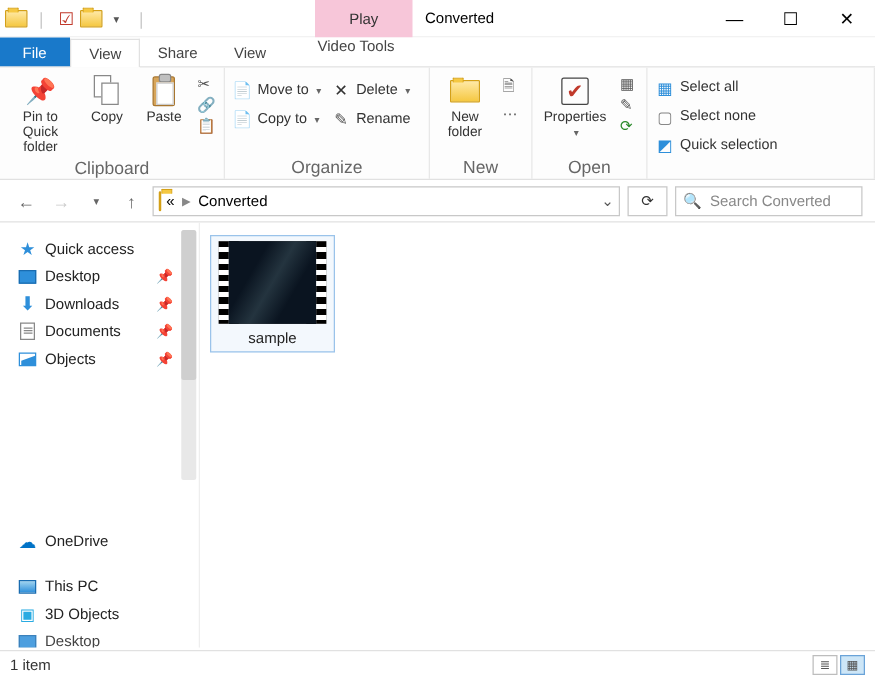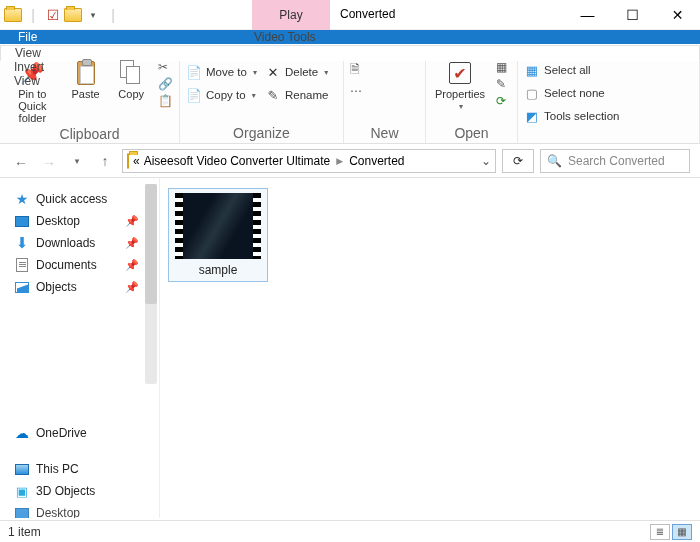--- a/index.html
+++ b/index.html
@@ -10,21 +10,21 @@
 .qat { display: flex; align-items: center; gap: 2px; padding: 0 4px; }
 .qat-icon { width: 18px; height: 18px; display: flex; align-items: center; justify-content: center; font-size: 14px; }
 .folder-mini { width: 18px; height: 14px; background: linear-gradient(#ffe9a6,#f5c842); border: 1px solid #d4a017; border-radius: 1px; position: relative; }
 .folder-mini::before { content:""; position:absolute; top:-3px; left:1px; width:7px; height:3px; background:#f5c842; border:1px solid #d4a017; border-bottom:none; border-radius:1px 1px 0 0; }
 .contextual-tab { position: absolute; left: 252px; top: 0; width: 78px; height: 30px; background: #f7c6d9; display: flex; align-items: center; justify-content: center; font-size: 12px; color: #333; }
 .title-text { position: absolute; left: 340px; top: 7px; font-size: 12px; }
 .win-controls { position: absolute; right: 0; top: 0; display: flex; height: 30px; }
 .win-btn { width: 45px; height: 30px; display: flex; align-items: center; justify-content: center; font-size: 14px; font-family: "Segoe MDL2 Assets","Segoe UI Symbol",sans-serif; }
 
 
-.menutabs { height: 24px; display: flex; align-items: stretch; background: #fff; border-bottom: 1px solid #e1e1e1; position: relative; flex-direction: column; }
+.menutabs { height: 24px; display: flex; align-items: stretch; background: #fff; border-bottom: 1px solid #e1e1e1; position: relative; }
 .menutab { padding: 0 14px; display: flex; align-items: center; font-size: 12px; color: #444; border-right: 1px solid transparent; }
 .menutab.file { background: #1979ca; color: #fff; padding: 0 18px; }
 .menutab.active { background: #fff; border: 1px solid #e1e1e1; border-bottom: 1px solid #fff; position: relative; top: 1px; }
 .menutab.videotools { position: absolute; left: 240px; }
 .ribbon-help { position: absolute; right: 0; top: 30px; height: 24px; display: flex; align-items: center; gap: 4px; padding-right: 8px; font-size: 12px; }
 .help-caret { color: #555; }
 .help-q { width: 16px; height: 16px; border-radius: 50%; background: #0173c7; color: #fff; display: flex; align-items: center; justify-content: center; font-size: 11px; font-weight: bold; }
 
 
 .ribbon { height: 90px; display: flex; background: #fdfdfd; border-bottom: 1px solid #e1e1e1; }
@@ -121,48 +121,48 @@
 </div>
 
 <div class="ribbon-help">
   <span class="help-caret">⌃</span>
   <span class="help-q">?</span>
 </div>
 
 <div class="menutabs">
   <div class="menutab file">File</div>
   <div class="menutab active">View</div>
-  <div class="menutab">Invert</div>
+  <div class="menutab">Share</div>
   <div class="menutab">View</div>
   <div class="menutab videotools">Video Tools</div>
 </div>
 
 <div class="ribbon">
 
   <div class="group" style="width:180px">
     <div class="group-body">
       <div class="rb-bigbtn">
         <span class="ico pin-ico">📌</span>
         <span>Pin to Quick folder</span>
-      </div>
-      <div class="rb-bigbtn" style="width:40px">
-        <span class="ico">
-            <span class="paste-board"></span>
-          </span>
-        <span>Paste</span>
       </div>
       <div class="rb-bigbtn" style="width:40px">
         <span class="ico">
             <span class="copy-ico">
               <span class="copy-sheet s1"></span>
               <span class="copy-sheet s2"></span>
             </span>
           </span>
         <span>Copy</span>
       </div>
+      <div class="rb-bigbtn" style="width:40px">
+        <span class="ico">
+            <span class="paste-board"></span>
+          </span>
+        <span>Paste</span>
+      </div>
       <div class="rb-col" style="padding-top:2px">
         <span class="mico" style="color:#555">✂</span>
         <span class="mico" style="color:#555">🔗</span>
         <span class="mico" style="color:#555">📋</span>
       </div>
     </div>
     <div class="group-label">Clipboard</div>
   </div>
 
   <div class="group" style="width:164px">
@@ -189,20 +189,26 @@
             <span class="mico" style="color:#555">✎</span>
             <span>Rename</span>
           </div>
       </div>
     </div>
     <div class="group-label">Organize</div>
   </div>
 
   <div class="group" style="width:82px">
     <div class="group-body">
+      <div class="rb-bigbtn" style="width:44px">
+        <span class="ico">
+            <span class="folder-mini" style="width:24px;height:18px"></span>
+          </span>
+        <span>New folder</span>
+      </div>
       <div class="rb-col" style="padding-top:2px">
         <span class="mico" style="color:#555">🗎</span>
         <span class="mico" style="color:#555">⋯</span>
       </div>
     </div>
     <div class="group-label">New</div>
   </div>
 
   <div class="group" style="width:92px">
     <div class="group-body">
@@ -228,36 +234,35 @@
         <div class="rb-item">
             <span class="mico" style="color:#2e8fda">▦</span>
             <span>Select all</span>
           </div>
         <div class="rb-item">
             <span class="mico" style="color:#888">▢</span>
             <span>Select none</span>
           </div>
         <div class="rb-item">
             <span class="mico" style="color:#2e8fda">◩</span>
-            <span>Tools selection</span>
+            <span>Quick selection</span>
           </div>
       </div>
     </div>
   </div>
 </div>
 
 <div class="navbar">
   <div class="nav-arrow">←</div>
   <div class="nav-arrow" style="color:#ccc">→</div>
   <div class="nav-arrow" style="font-size:9px">▾</div>
   <div class="nav-arrow">↑</div>
   <div class="addr">
     <span><span class="folder-mini"></span></span>
     <span>«</span>
-    <span>Aiseesoft Video Converter Ultimate</span>
     <span class="crumb-sep">▶</span>
     <span>Converted</span>
     <span class="addr-drop">⌄</span>
   </div>
   <div class="refresh-box">⟳</div>
   <div class="searchbox">
     <span>🔍</span>
     <span>Search Converted</span>
   </div>
 </div>

